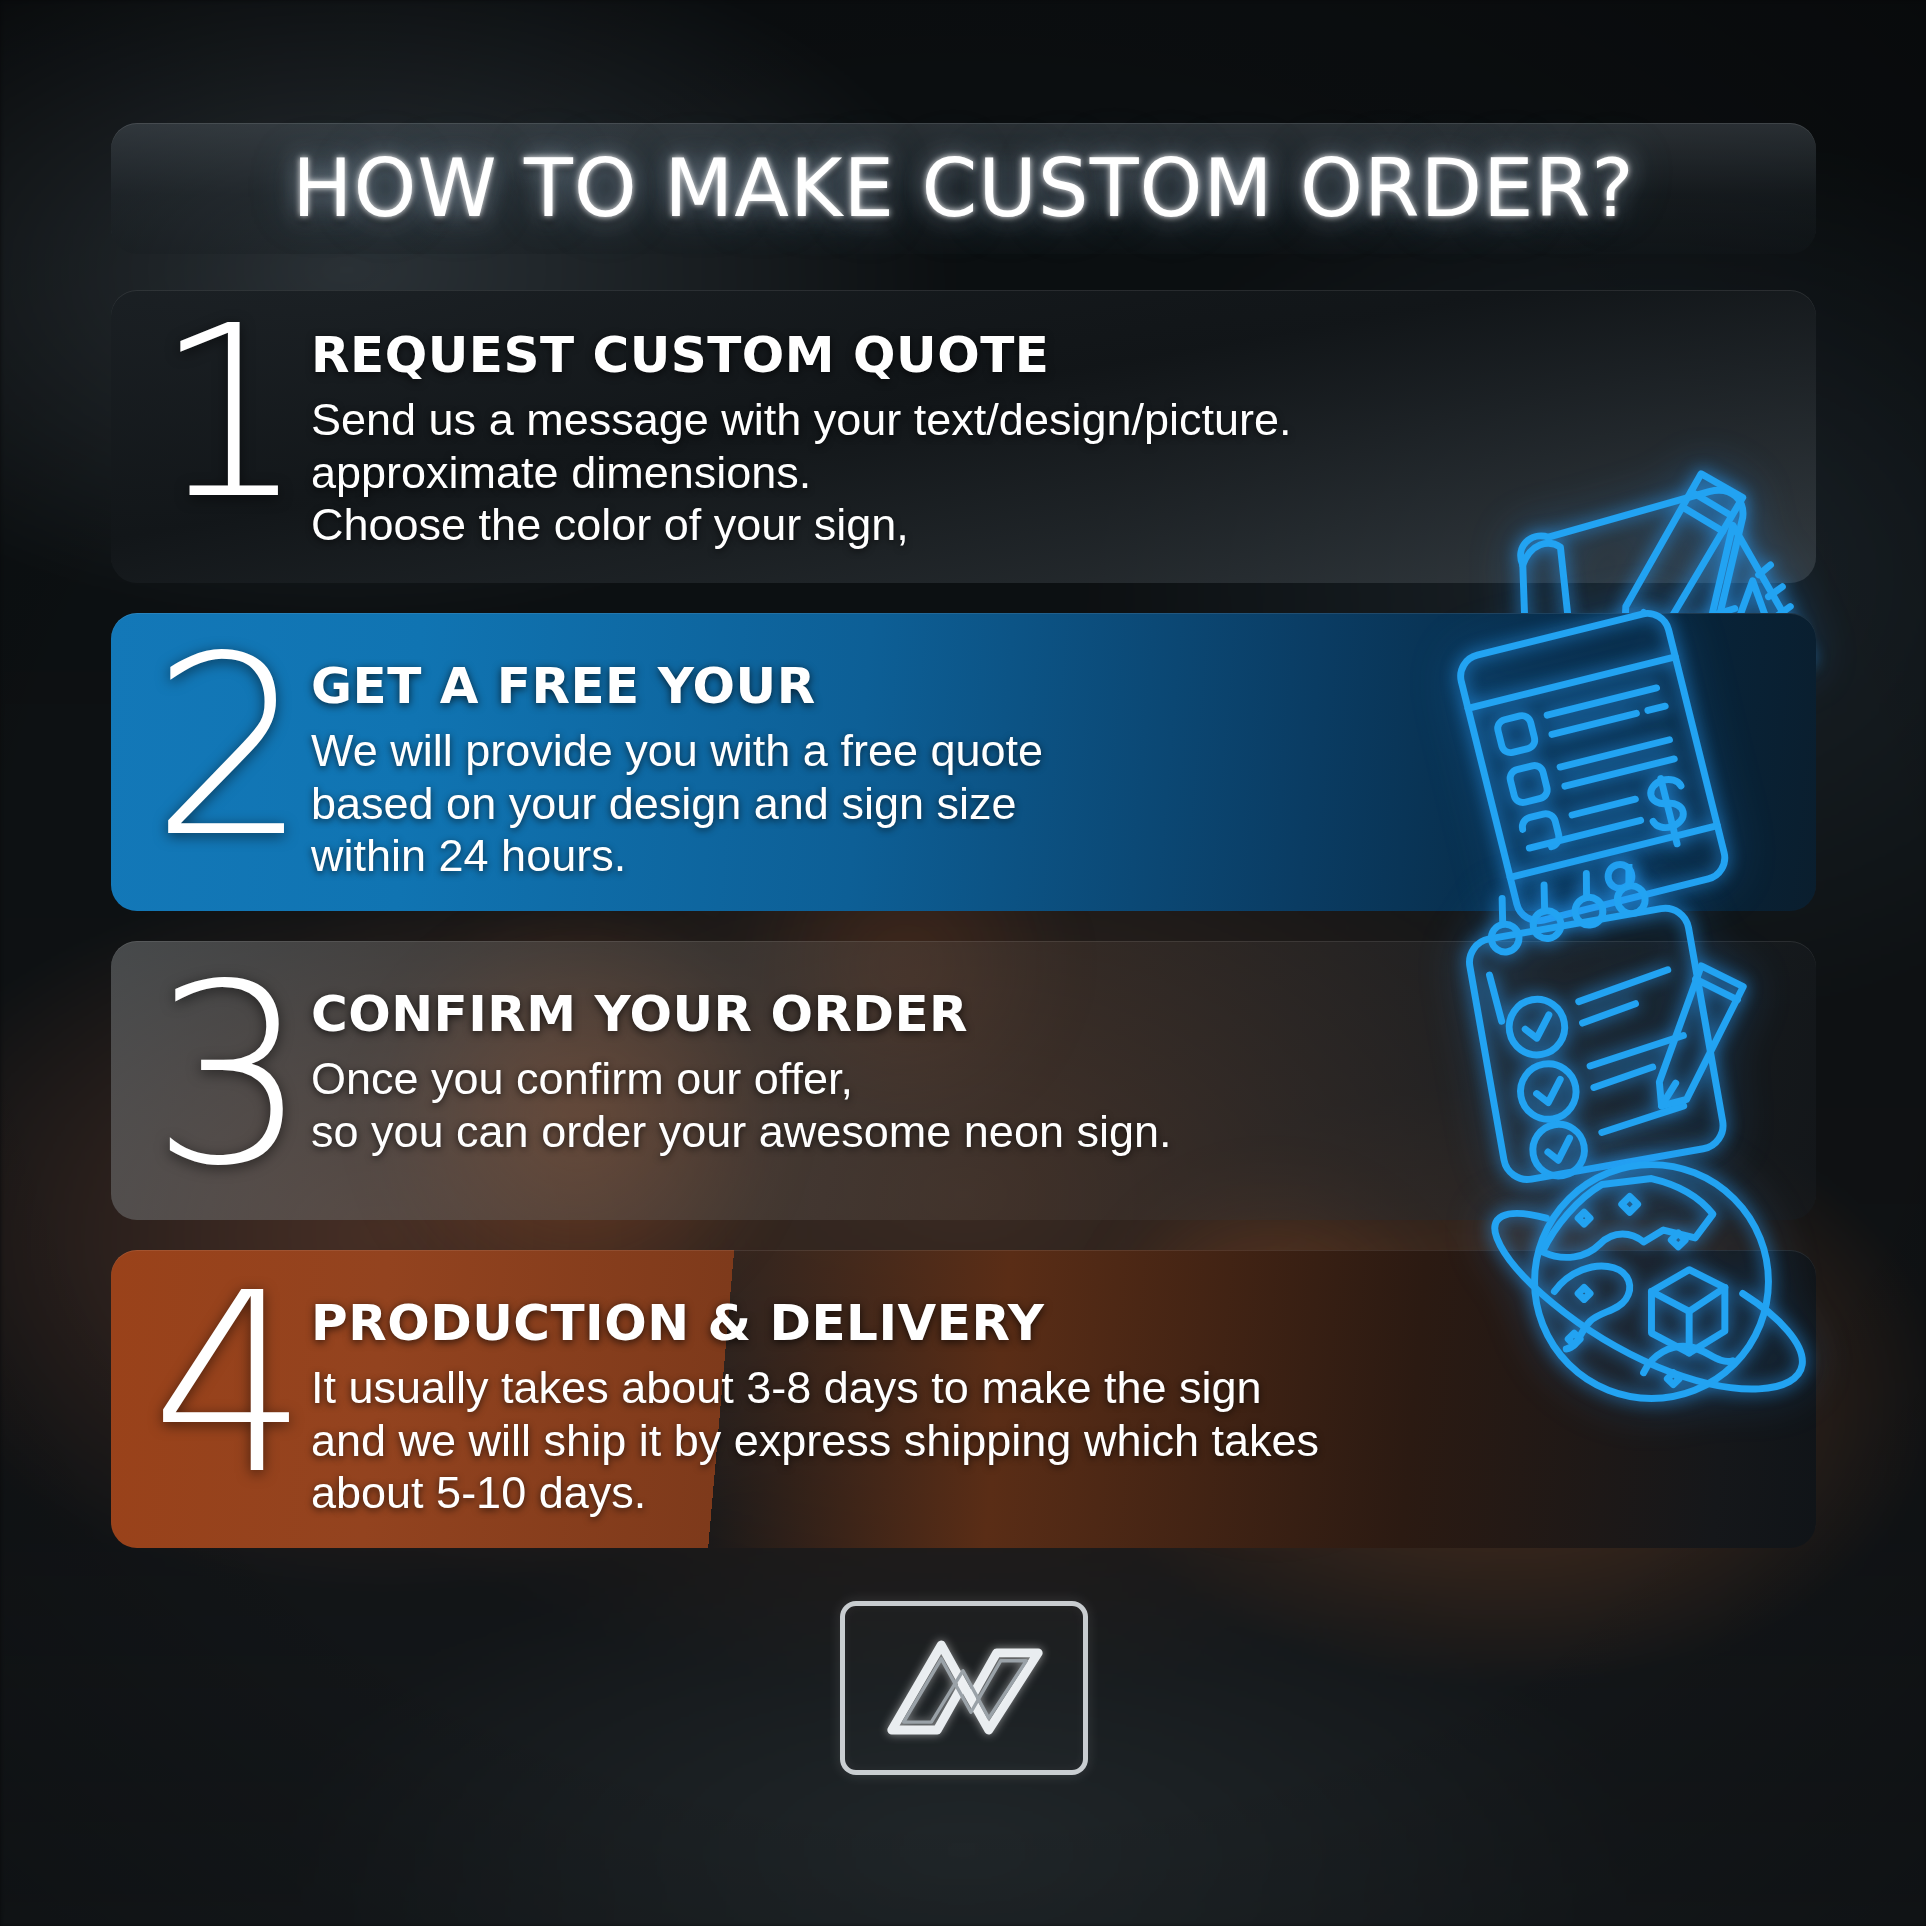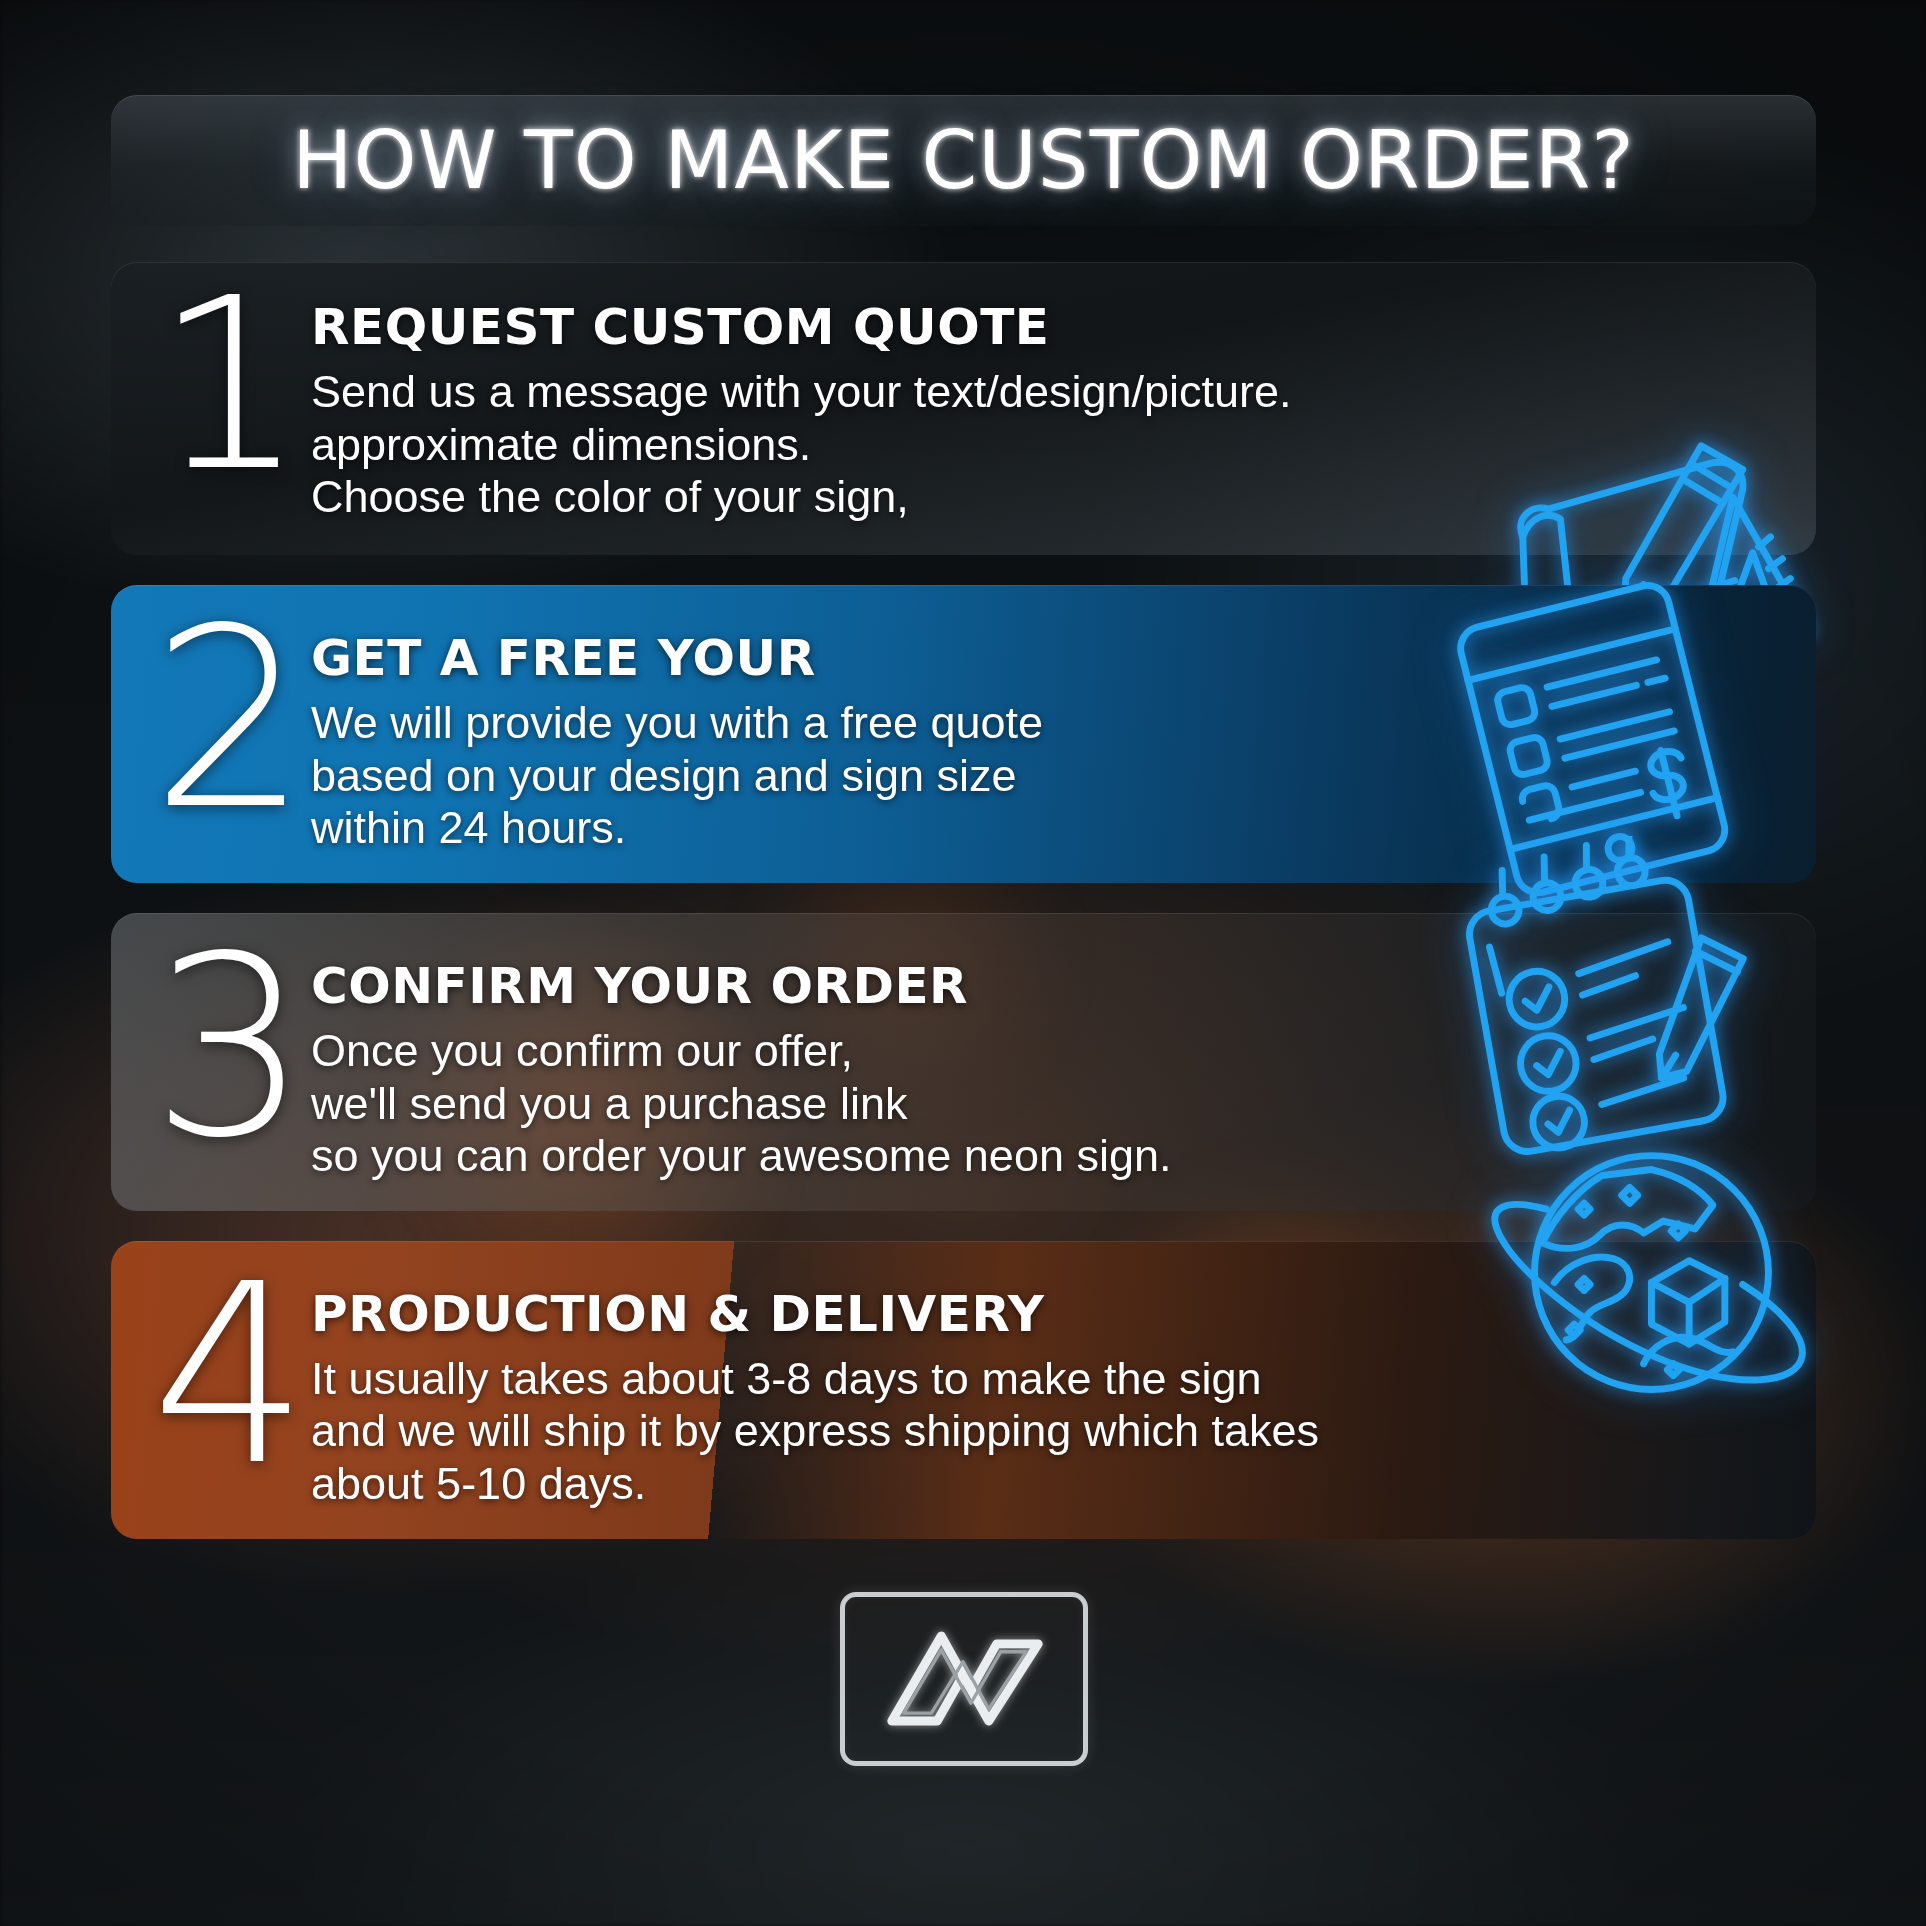--- a/index.html
+++ b/index.html
@@ -38,21 +38,21 @@
     filter:blur(26px);
   }
   .bg-vignette{
     background:radial-gradient(ellipse 120% 110% at 50% 50%, rgba(0,0,0,0) 40%, rgba(0,0,0,.72) 100%);
   }
 
   
   #content{
     position:absolute; inset:0;
     padding:95px 111px 8px 111px;
-    display:flex; flex-direction:column;
+    display:flex; flex-direction:column;margin-top:28px;
   }
 
   
   .title-card{
     position:relative;
     height:131px;
     border-radius:26px;
     background:linear-gradient(180deg, rgba(86,96,104,.42) 0%, rgba(40,48,54,.30) 55%, rgba(20,26,30,.26) 100%);
     box-shadow:inset 0 1px 0 rgba(255,255,255,.10);
     display:flex; align-items:center; justify-content:center;
@@ -267,21 +267,20 @@
         </svg>
       </div>
     </div>
 
     <div class="step step-3">
       <div class="step-num">3</div>
       <div class="step-body">
         <div class="step-title">CONFIRM YOUR ORDER</div>
         <div class="step-desc">
           <span class="ln">Once you confirm our offer,</span>
-          <span class="ln">we'll send you a purchase link</span>
           <span class="ln">so you can order your awesome neon sign.</span>
         </div>
       </div>
       <div class="neon-icon icon-3">
         <svg viewBox="0 0 350 330">
           <g transform="rotate(-10 175 165)">
             <rect x="48" y="56" width="224" height="246" rx="24"></rect>
             <circle cx="88" cy="58" r="14"></circle>
               <path d="M88 44 L92 18"></path>
             <circle cx="132" cy="52" r="14"></circle>

